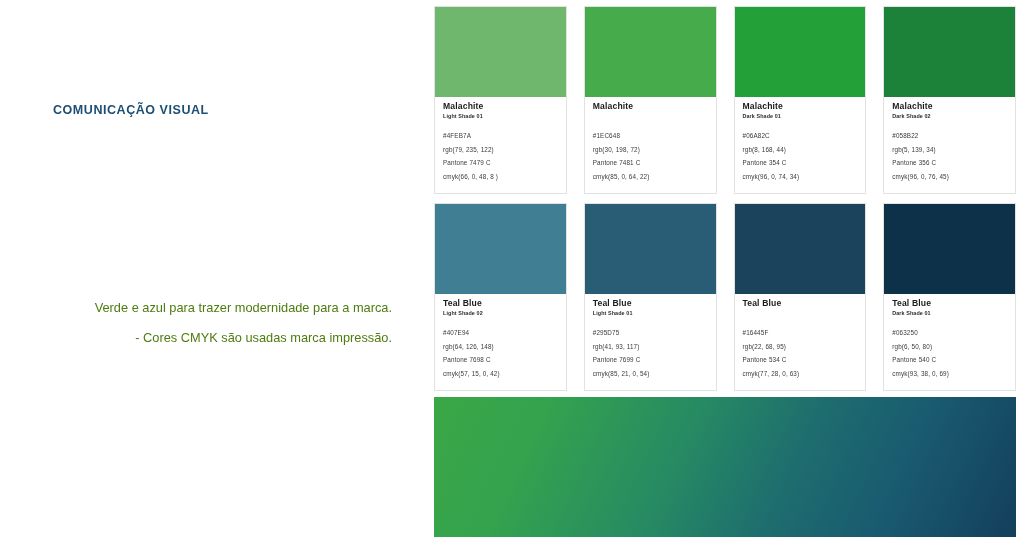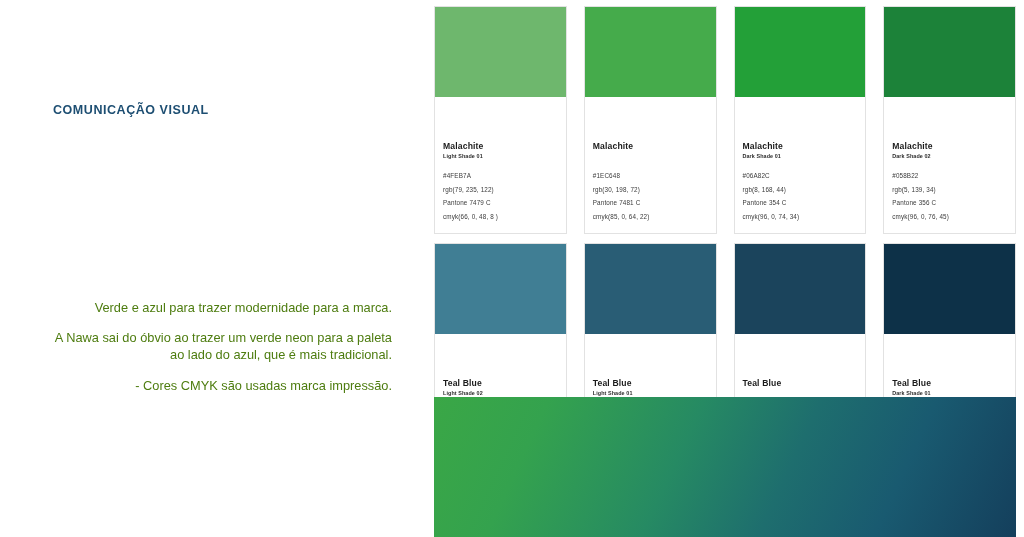--- a/index.html
+++ b/index.html
@@ -85,22 +85,21 @@
     background: #ffffff;
     border: 1px solid #e2e2e2;
     box-sizing: border-box;
   }
   .swatch-chip {
     width: 100%;
     height: 90px;
     display: block;
   }
   .swatch-info {
-    padding: 23px 8px 10px 8px;
-    margin-top: 21px;
+    padding: 4px 8px 10px 8px;
   }
   .swatch-name {
     font-size: 8.6px;
     font-weight: bold;
     color: #1b1b1b;
     letter-spacing: 0.15px;
     margin-bottom: 2px;
   }
   .swatch-sub {
     font-size: 5.4px;
@@ -130,21 +129,20 @@
 </style>
 </head>
 <body>
 
 <div class="page">
 
   <div class="left-panel">
     <div class="eyebrow">COMUNICAÇÃO VISUAL</div>
     <div class="body-copy">
       <p>Verde e azul para trazer modernidade para a marca.</p>
-      <p class="tight">A Nawa sai do óbvio ao trazer um verde neon para a paleta ao lado do azul, que é mais tradicional.</p>
       <p>- Cores CMYK são usadas marca impressão.</p>
     </div>
   </div>
 
   <div class="swatch-grid">
 
     <div class="swatch-row">
 
       <div class="swatch-card">
         <div class="swatch-chip" style="background-color: rgb(110, 183, 109);"></div>

